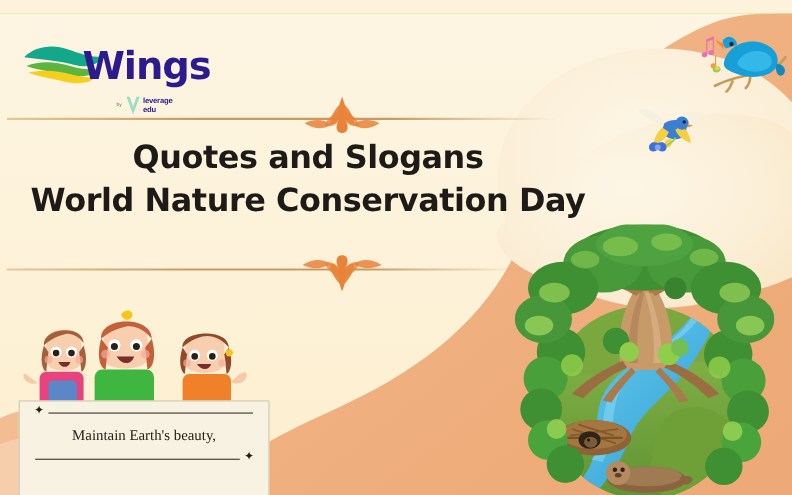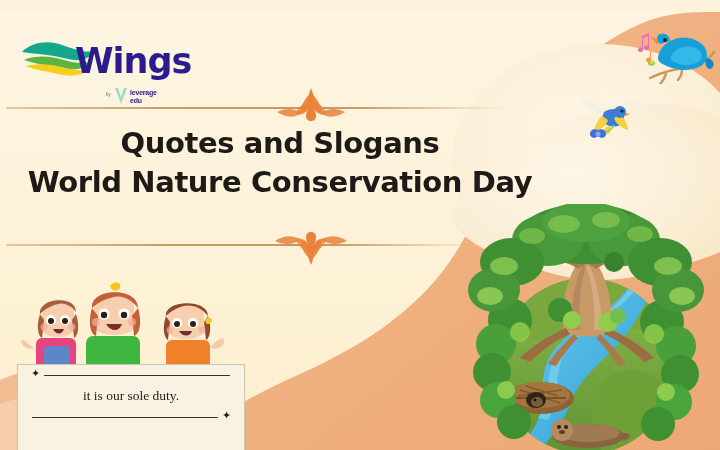--- a/index.html
+++ b/index.html
@@ -408,21 +408,21 @@
       <path d="M26,40 C30,38 33,36 34,33" stroke="#8fd14f" stroke-width="1.6" fill="none"></path>
     </g>
   </svg>
 
   <div id="quote-card">
     <div class="q-divider top">
       <span class="spark">✦</span>
       <span class="line"></span>
     </div>
     <div id="quote-text">
-      <span class="l2">it is our sole duty.</span>
+      <span class="l1">Maintain Earth's beauty,</span>
     </div>
     <div class="q-divider bottom" style="margin-top:6px;">
       <span class="line"></span>
       <span class="spark">✦</span>
     </div>
   </div>
 
 </div>
 
 </body></html>

